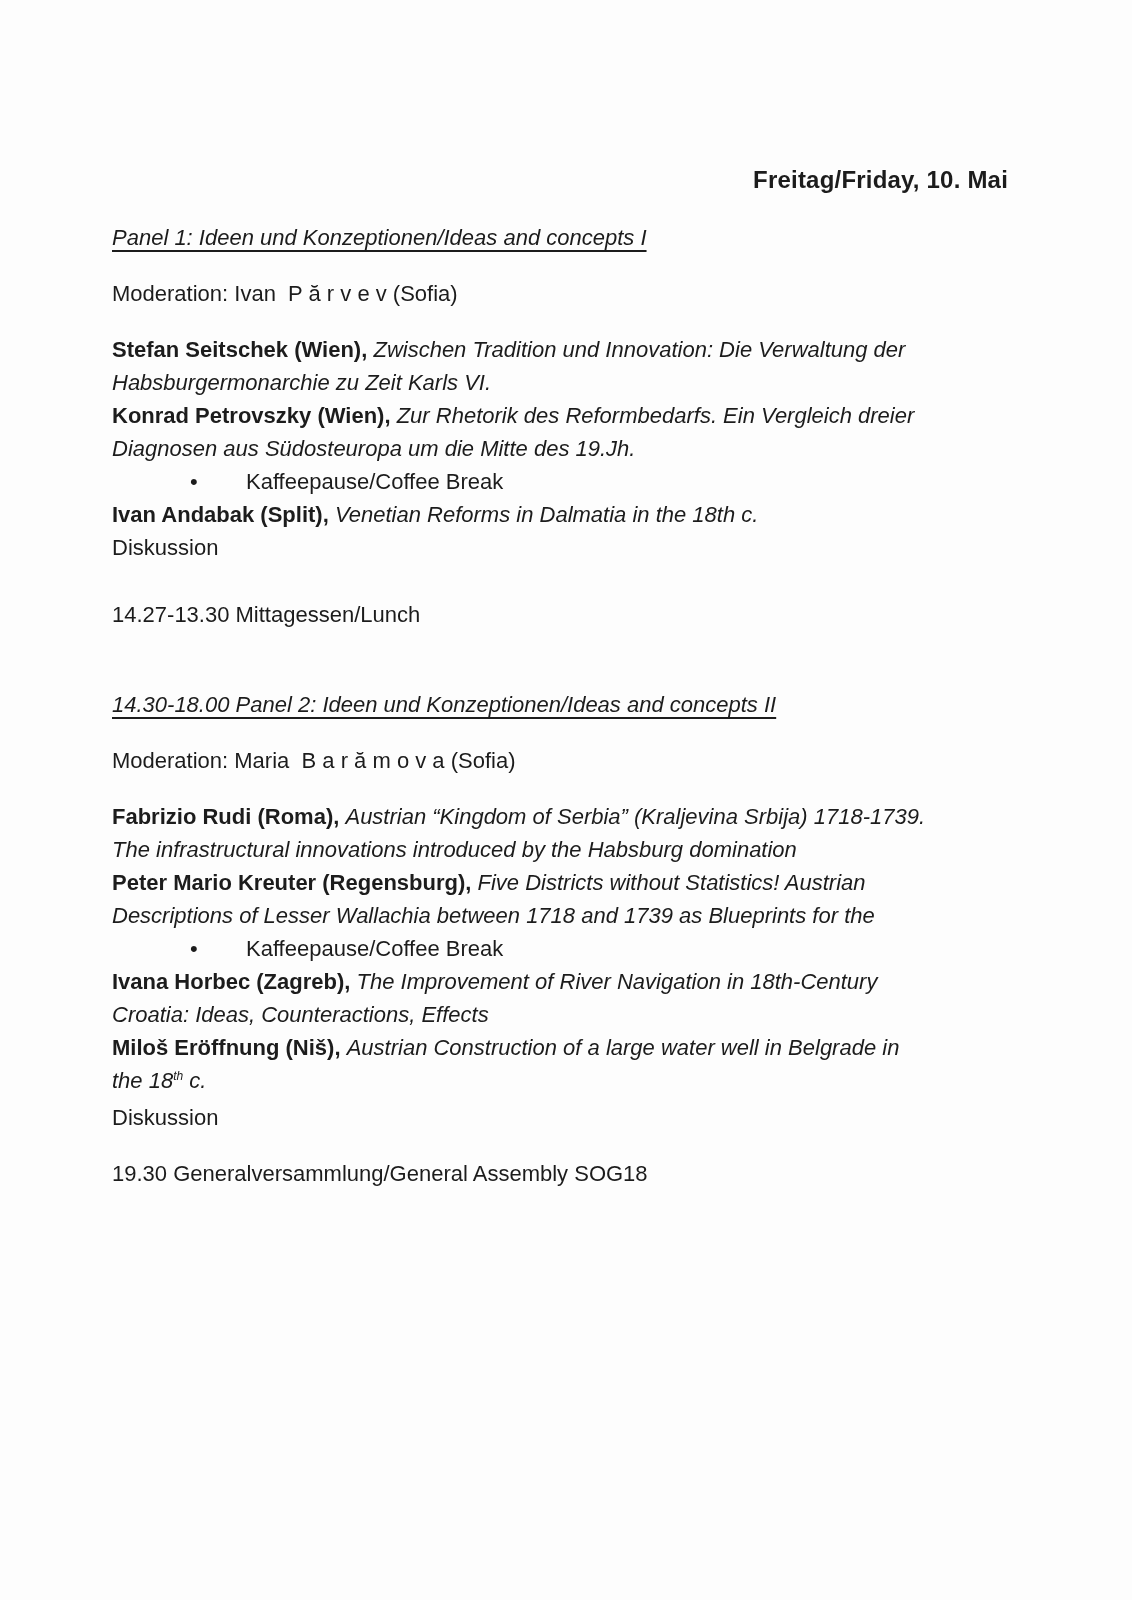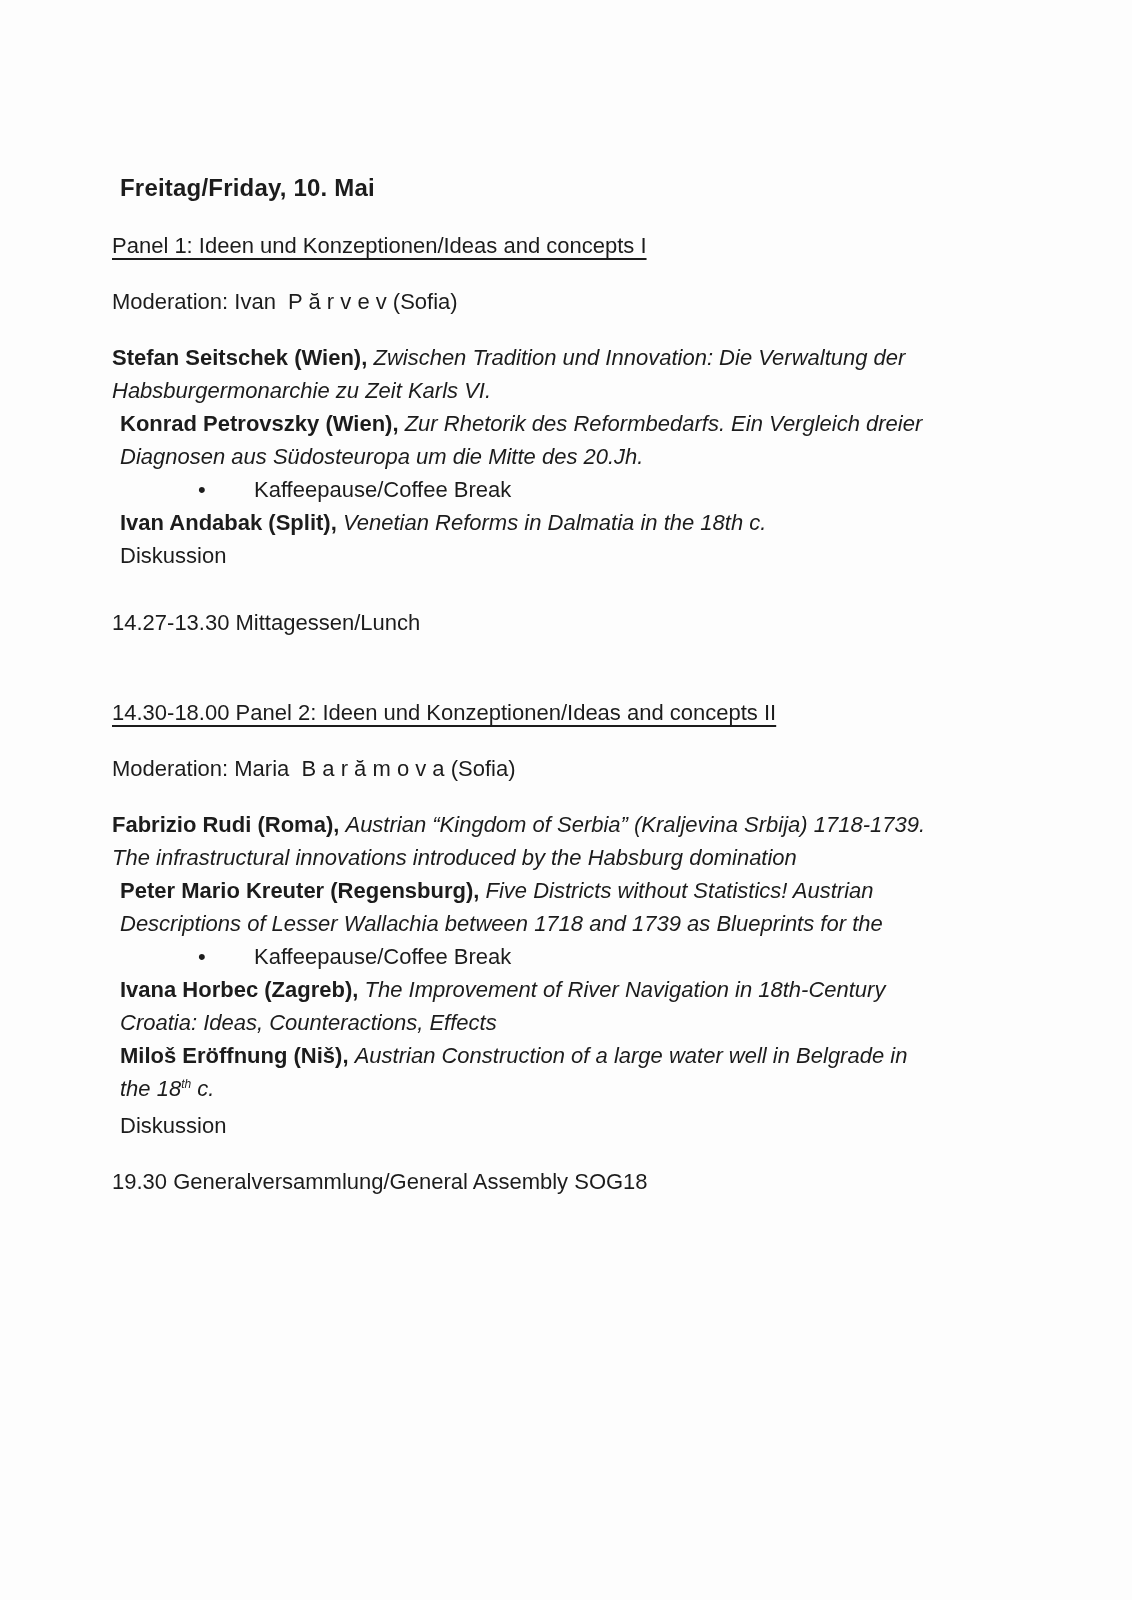--- a/index.html
+++ b/index.html
@@ -9,64 +9,65 @@
     background: #fdfdfd;
     color: #1c1c1c;
     font-family: "Liberation Sans", "DejaVu Sans", sans-serif;
     overflow: hidden;
   }
   .doc {
     padding: 162px 0 0 112px;
   }
   .title {
     width: 896px;
-    margin: 8px;
+    margin: 0;
     font-size: 24px;
     line-height: 36px;
     font-weight: 700;
-    text-align: left;
+    text-align: right;
     letter-spacing: 0.2px;
   }
   .doc-body { display: block; }
   .blk {
     width: 960px;
     font-size: 22px;
     line-height: 33px;
     white-space: pre-wrap;
   }
-  .g0 { margin-top: 0; margin-left: 8px; }
+  .g0 { margin-top: 0; }
   .g1 { margin-top: 23px; }
   .g2 { margin-top: 34px; }
   .g3 { margin-top: 57px; }
   .run.b { font-weight: 700; }
   .run.i { font-style: italic; }
   .run.u {
     text-decoration: underline;
     text-decoration-thickness: 2px;
     text-underline-offset: 5px;
+    font-style: italic;
   }
   .run.sup {
     font-size: 12px;
     vertical-align: baseline;
     position: relative;
     top: -8px;
   }
   .bullet { padding-left: 78px; }
   .bullet .dot { display: inline-block; width: 56px; }
 </style>
 </head>
 <body>
 
 <main class="doc">
   <h1 class="title">Freitag/Friday, 10. Mai</h1>
   <section class="doc-body">
       <div class="blk heading g1"><span class="run u">Panel 1: Ideen und Konzeptionen/Ideas and concepts I</span></div>
       <div class="blk line g1"><span class="run">Moderation: Ivan  P ă r v e v (Sofia)</span></div>
       <div class="blk para g1"><span class="run b">Stefan Seitschek (Wien),</span><span class="run"> </span><span class="run i">Zwischen Tradition und Innovation: Die Verwaltung der</span><br><span class="run i">Habsburgermonarchie zu Zeit Karls VI.</span></div>
-      <div class="blk para g0"><span class="run b">Konrad Petrovszky (Wien),</span><span class="run"> </span><span class="run i">Zur Rhetorik des Reformbedarfs. Ein Vergleich dreier</span><br><span class="run i">Diagnosen aus Südosteuropa um die Mitte des 20.Jh.</span></div>
+      <div class="blk para g0"><span class="run b">Konrad Petrovszky (Wien),</span><span class="run"> </span><span class="run i">Zur Rhetorik des Reformbedarfs. Ein Vergleich dreier</span><br><span class="run i">Diagnosen aus Südosteuropa um die Mitte des 19.Jh.</span></div>
       <div class="blk bullet g0"><span class="dot">•</span><span class="run">Kaffeepause/Coffee Break</span></div>
       <div class="blk para g0"><span class="run b">Ivan Andabak (Split),</span><span class="run"> </span><span class="run i">Venetian Reforms in Dalmatia in the 18th c.</span></div>
       <div class="blk line g0"><span class="run">Diskussion</span></div>
       <div class="blk line g2"><span class="run">14.27-13.30 Mittagessen/Lunch</span></div>
       <div class="blk heading g3"><span class="run u">14.30-18.00 Panel 2: Ideen und Konzeptionen/Ideas and concepts II</span></div>
       <div class="blk line g1"><span class="run">Moderation: Maria  B a r ă m o v a (Sofia)</span></div>
       <div class="blk para g1"><span class="run b">Fabrizio Rudi (Roma),</span><span class="run"> </span><span class="run i">Austrian “Kingdom of Serbia” (Kraljevina Srbija) 1718-1739.</span><br><span class="run i">The infrastructural innovations introduced by the Habsburg domination</span></div>
       <div class="blk para g0"><span class="run b">Peter Mario Kreuter (Regensburg),</span><span class="run"> </span><span class="run i">Five Districts without Statistics! Austrian</span><br><span class="run i">Descriptions of Lesser Wallachia between 1718 and 1739 as Blueprints for the</span><br></div>
       <div class="blk bullet g0"><span class="dot">•</span><span class="run">Kaffeepause/Coffee Break</span></div>
       <div class="blk para g0"><span class="run b">Ivana Horbec (Zagreb),</span><span class="run"> </span><span class="run i">The Improvement of River Navigation in 18th-Century</span><br><span class="run i">Croatia: Ideas, Counteractions, Effects</span></div>

